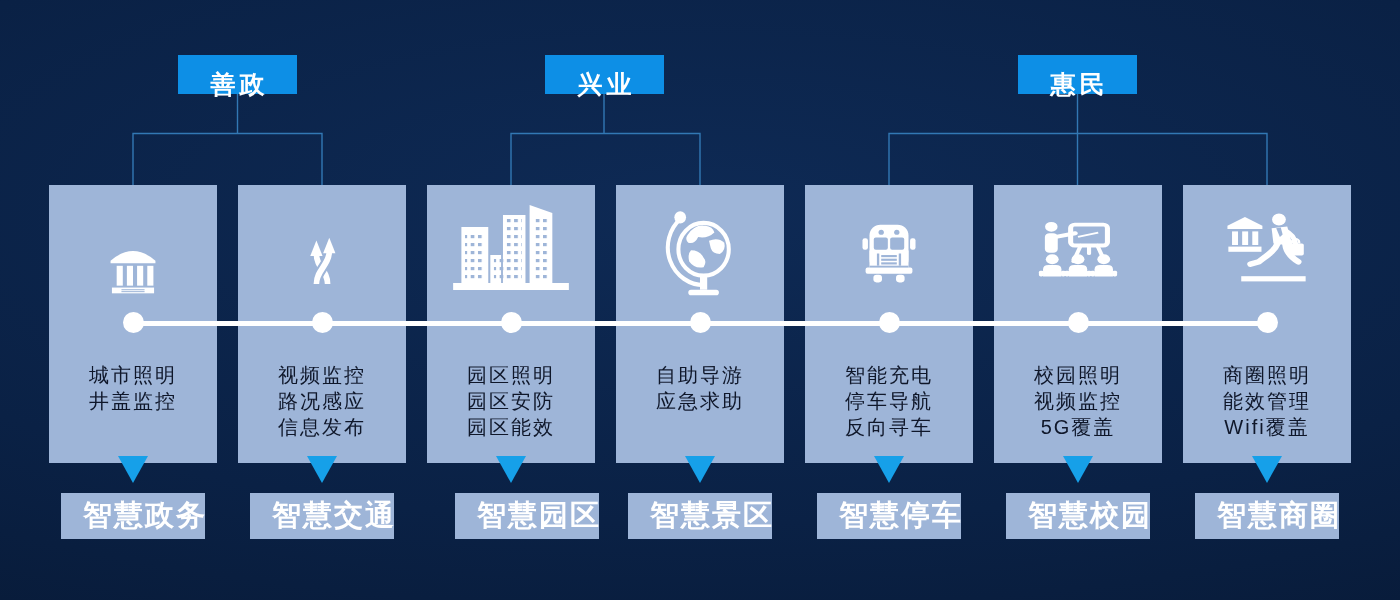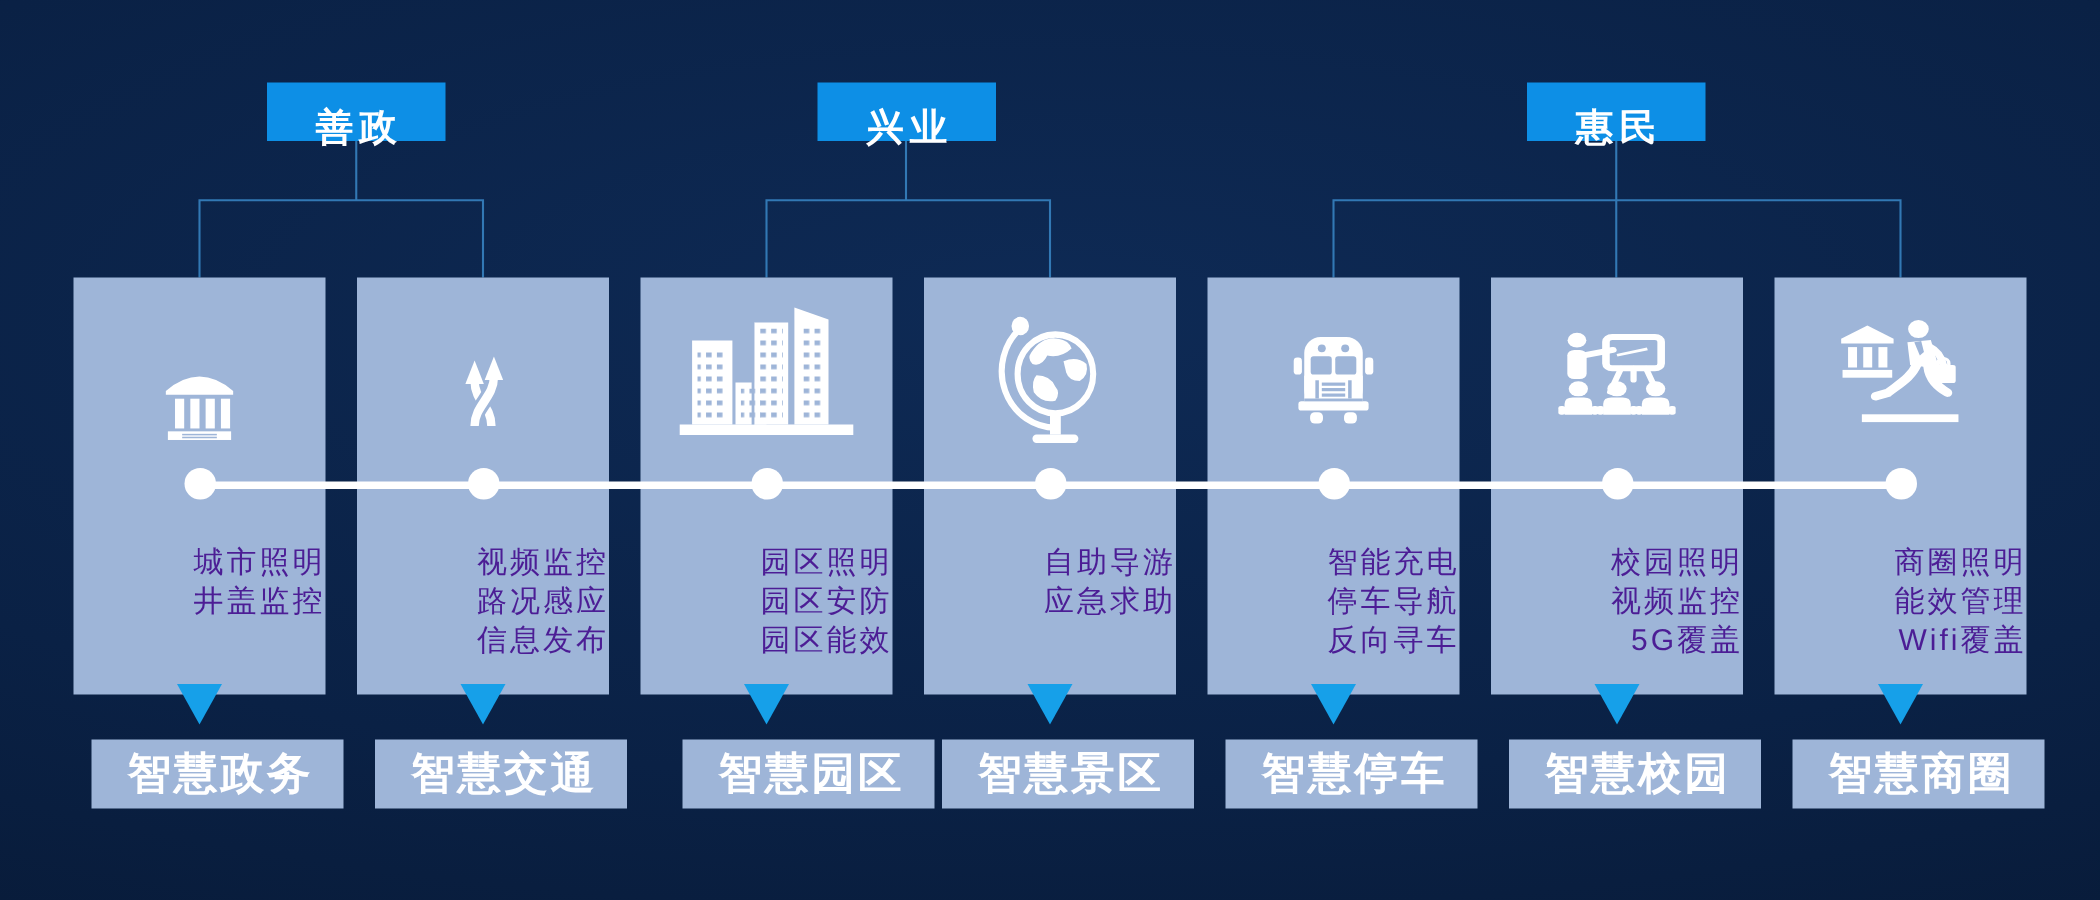--- a/index.html
+++ b/index.html
@@ -12,33 +12,33 @@
   .connectors{position:absolute;left:0;top:0;z-index:0;}
   .tab{
     position:absolute;top:55px;width:119px;height:39px;background:#0d8fe6;
     color:#fff;display:flex;align-items:center;justify-content:center;
     font-size:25px;font-weight:bold;letter-spacing:4px;z-index:2;
   }
   .tab span{margin-right:-4px;margin-top:20px;}
   .card{position:absolute;top:185px;width:168px;height:278px;background:#9eb5d8;z-index:1;}
   .icon{position:absolute;left:50%;transform:translateX(-50%);}
   .features{
-    position:absolute;top:177px;left:0;width:100%;text-align:right;
-    color:#4c1d95;font-size:20px;line-height:26px;letter-spacing:2px;font-weight:500;
+    position:absolute;top:177px;left:0;width:100%;text-align:center;
+    color:#0f172a;font-size:20px;line-height:26px;letter-spacing:2px;font-weight:500;
   }
   .tl-line{position:absolute;top:321px;left:133px;width:1134px;height:5px;background:#ffffff;border-radius:3px;z-index:3;}
   .dot{position:absolute;top:312px;width:21px;height:21px;border-radius:50%;background:#ffffff;z-index:4;}
   .tri{
     position:absolute;top:456px;width:0;height:0;z-index:2;
     border-left:15px solid transparent;border-right:15px solid transparent;border-top:27px solid #16a0e9;
   }
   .plate{
     position:absolute;top:493px;width:144px;height:46px;background:#9eb5d8;z-index:1;
     color:#ffffff;font-size:29px;font-weight:bold;letter-spacing:2px;
-    display:flex;align-items:center;justify-content:flex-start;padding-left:24px;
+    display:flex;align-items:center;justify-content:flex-end;
   }
   .plate span{margin-right:-2px;}
 </style>
 </head>
 <body>
 
 <div class="stage">
 
   <svg class="connectors" width="1400" height="600">
     <g stroke="#3278b4" stroke-width="1.4" fill="none">

